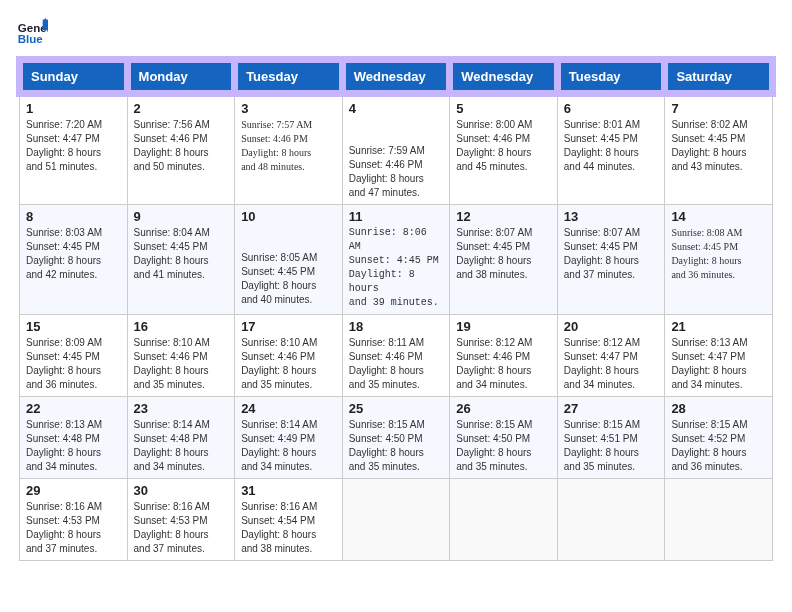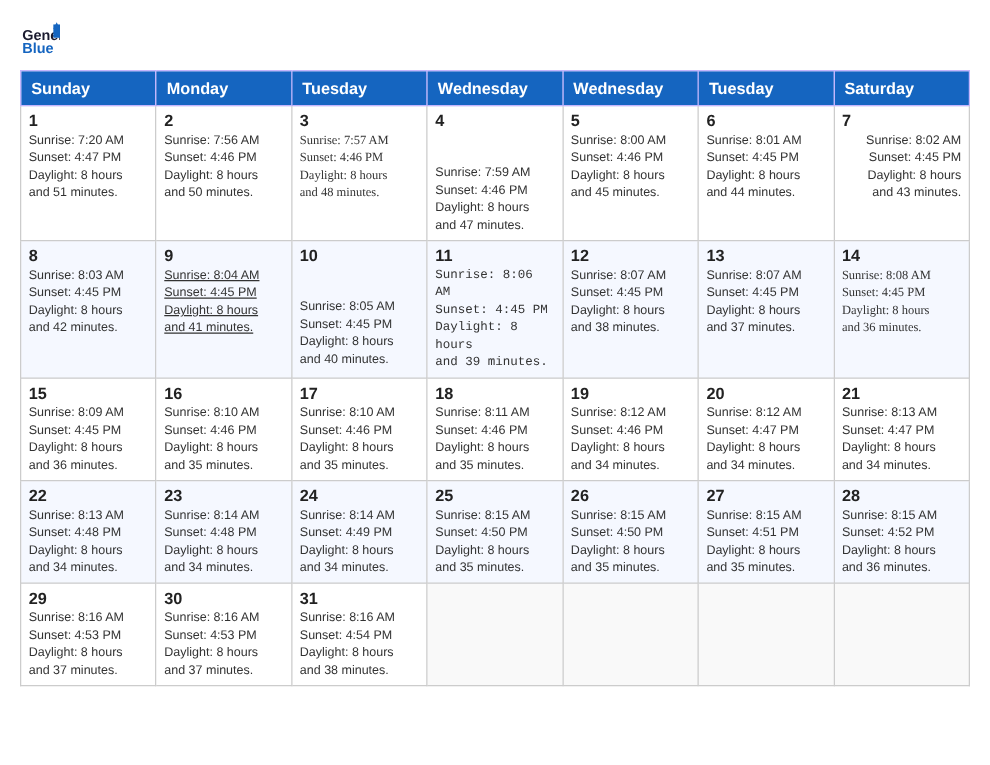--- a/index.html
+++ b/index.html
@@ -42,21 +42,21 @@
       border-collapse: collapse;
       table-layout: fixed;
     }
     .calendar th {
       background: #1565c0;
       color: #fff;
       font-size: 13px;
       font-weight: bold;
       text-align: left;
       padding: 6px 8px;
-      border: 1px solid #c4b5fd;
+      border: 7px solid #c4b5fd;
     }
     .calendar td {
       border: 1px solid #ccc;
       vertical-align: top;
       padding: 4px 6px;
       font-size: 10.5px;
       color: #333;
       height: 80px;
       background: #fff;
     }
@@ -152,37 +152,37 @@
         </td>
         <td>
           <span class="day-num">6</span>
           <div class="cell-text" style="white-space: pre-line;">Sunrise: 8:01 AM
 Sunset: 4:45 PM
 Daylight: 8 hours
 and 44 minutes.</div>
         </td>
         <td>
           <span class="day-num">7</span>
-          <div class="cell-text" style="white-space: pre-line; text-align: right;">Sunrise: 8:02 AM
+          <div class="cell-text" style="white-space: pre-line;">Sunrise: 8:02 AM
 Sunset: 4:45 PM
 Daylight: 8 hours
 and 43 minutes.</div>
         </td>
       </tr>
       <tr>
         <td>
           <span class="day-num">8</span>
           <div class="cell-text" style="white-space: pre-line;">Sunrise: 8:03 AM
 Sunset: 4:45 PM
 Daylight: 8 hours
 and 42 minutes.</div>
         </td>
         <td>
           <span class="day-num">9</span>
-          <div class="cell-text" style="white-space: pre-line; text-decoration: underline;">Sunrise: 8:04 AM
+          <div class="cell-text" style="white-space: pre-line;">Sunrise: 8:04 AM
 Sunset: 4:45 PM
 Daylight: 8 hours
 and 41 minutes.</div>
         </td>
         <td>
           <span class="day-num">10</span>
           <div class="cell-text" style="white-space: pre-line; margin-top: 27px;">Sunrise: 8:05 AM
 Sunset: 4:45 PM
 Daylight: 8 hours
 and 40 minutes.</div>

